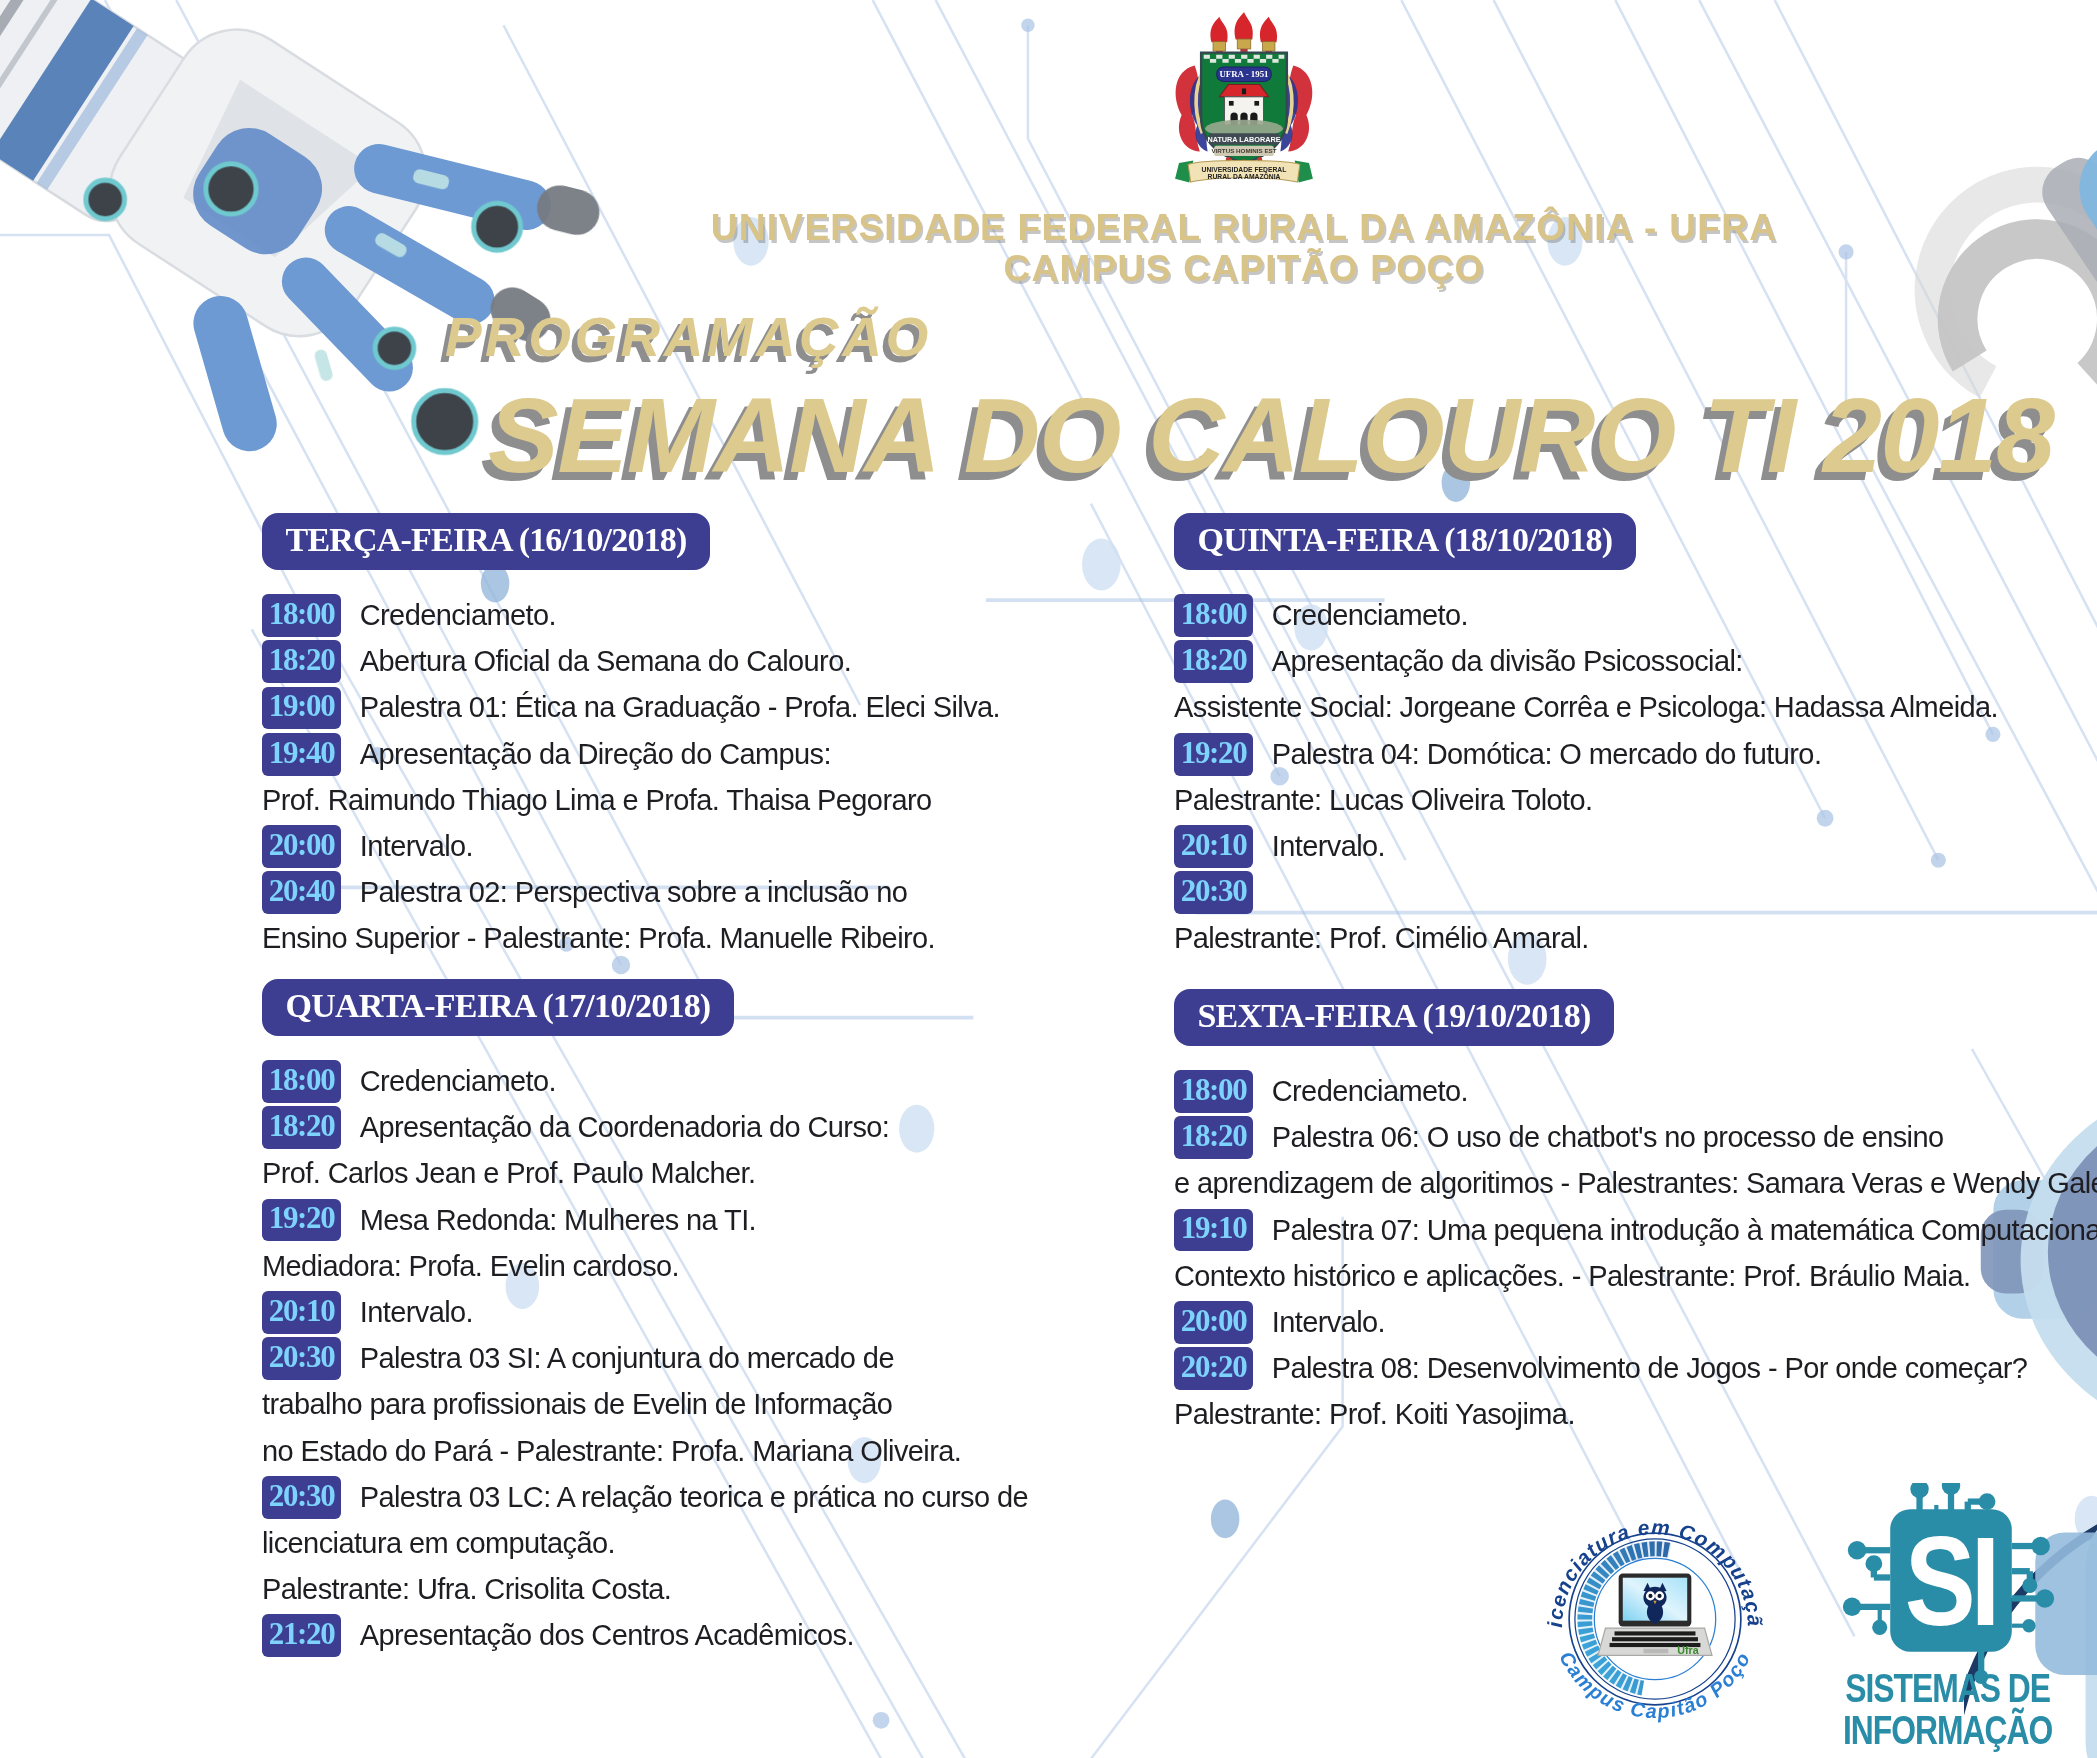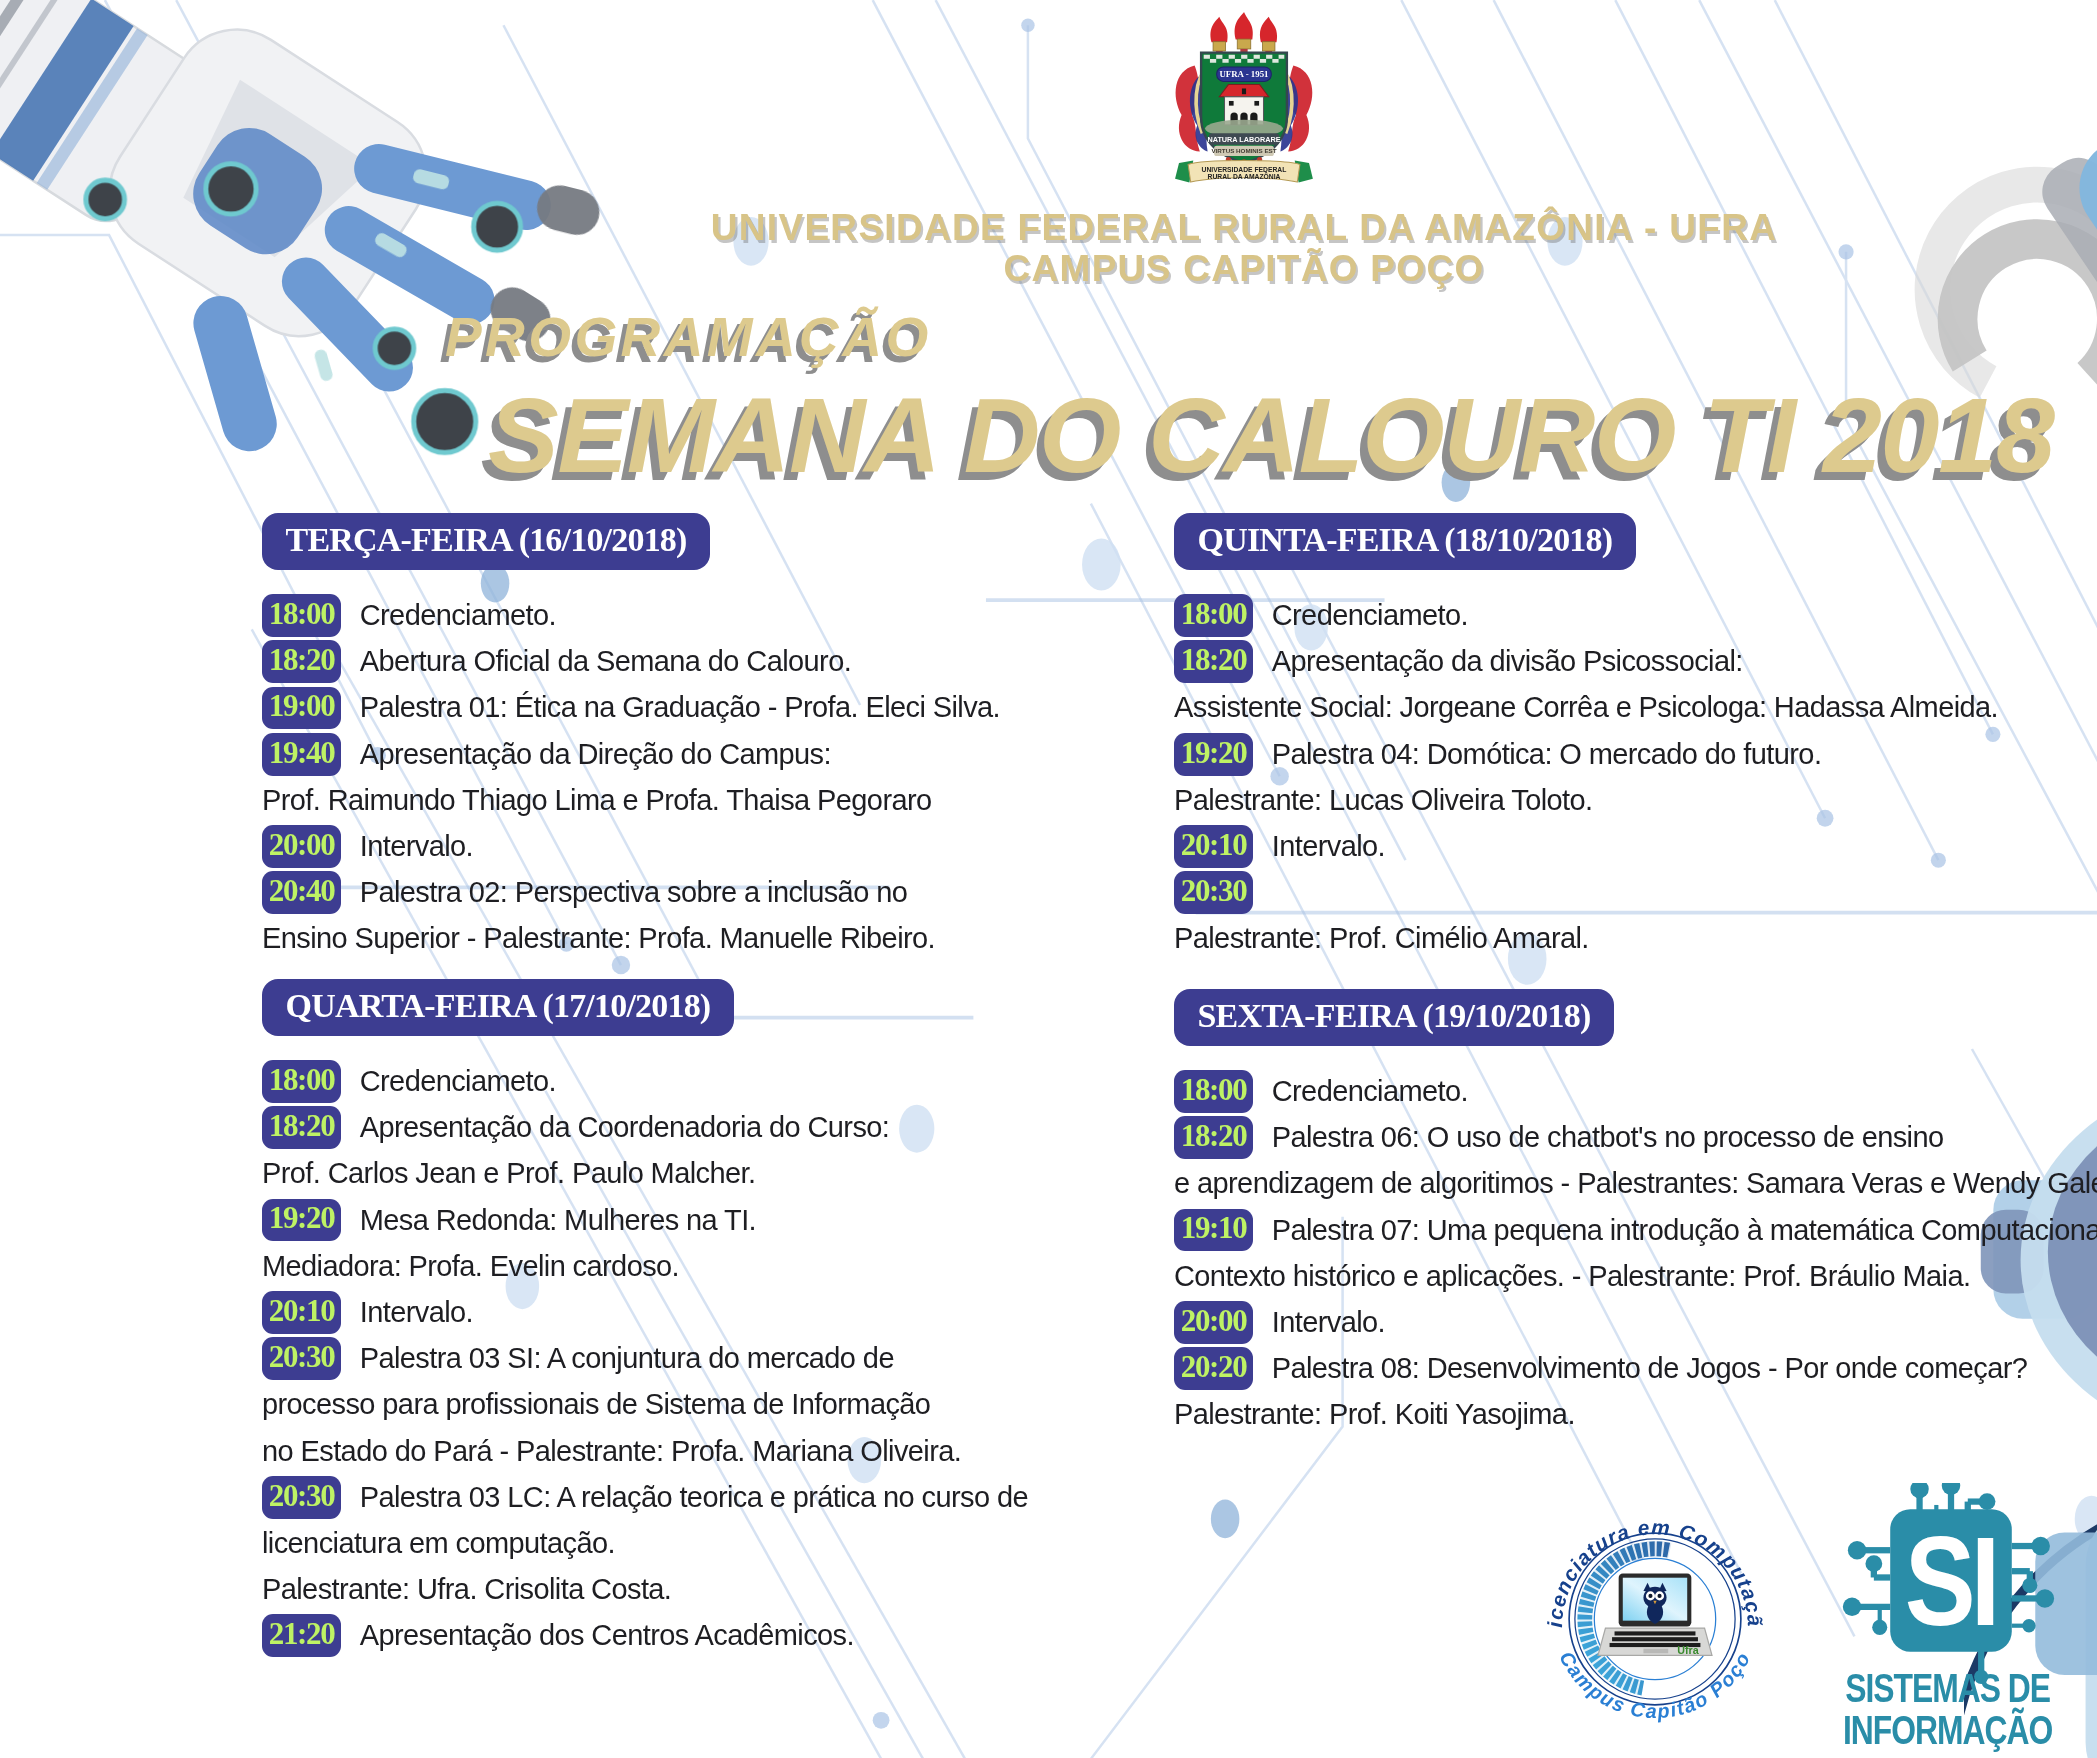--- a/index.html
+++ b/index.html
@@ -19,23 +19,23 @@
   
   .sched-col{position:absolute;top:505px;z-index:6;}
   .col-left{left:254px;width:965px;}
   .col-right{left:1166px;width:1217px;}
   .day-badge-wrap{margin:0 0 25px 0;}
   .day-badge{display:inline-block;background:#3d3d91;color:#fff;
     font-family:"Liberation Serif",serif;font-weight:bold;font-size:34px;letter-spacing:-0.8px;
     padding:7.6px 23.5px 11px;border-radius:16px;white-space:nowrap;}
   .sched-line{display:flex;align-items:center;height:42px;margin-bottom:4.2px;white-space:nowrap;}
   .time-badge{display:inline-flex;align-items:center;justify-content:center;
-    min-width:76px;box-sizing:border-box;background:#3d3d91;color:#bef264;
+    min-width:76px;box-sizing:border-box;background:#3d3d91;color:#7dd3fc;
     font-family:"Liberation Serif",serif;font-weight:bold;font-size:31px;letter-spacing:-1.3px;
-    padding:1.7px 6.7px 5px;border-radius:11px;margin-right:18.5px;flex:0 0 auto;}
+    padding:1.7px 6.7px 5px;border-radius:6px;margin-right:18.5px;flex:0 0 auto;}
   .sched-text{font-size:29px;letter-spacing:-0.6px;color:#1e1e22;}
   .day-section{margin:8px;}
   
   .svg-circuit{left:0;top:0;z-index:1;}
   .svg-hand{left:-29px;top:-29px;z-index:2;}
   .svg-arm{right:0;top:0;z-index:2;}
   .svg-robot{right:0;bottom:0;z-index:2;}
   .svg-crest{left:1163px;top:10.5px;z-index:5;}
   .svg-lc{left:1527px;top:1491px;z-index:6;}
   .svg-si{left:1842px;top:1483px;z-index:6;}
@@ -348,21 +348,21 @@
             <span class="time-badge">20:10</span>
             <span class="sched-text">Intervalo.</span>
           </div>
         </div>
         <div class="sched-item">
           <div class="sched-line">
             <span class="time-badge">20:30</span>
             <span class="sched-text">Palestra 03 SI: A conjuntura do mercado de</span>
           </div>
           <div class="sched-line cont">
-            <span class="sched-text">processo para profissionais de Sistema de Informação</span>
+            <span class="sched-text">trabalho para profissionais de Evelin de Informação</span>
           </div>
           <div class="sched-line cont">
             <span class="sched-text">no Estado do Pará - Palestrante: Profa. Mariana Oliveira.</span>
           </div>
         </div>
         <div class="sched-item">
           <div class="sched-line">
             <span class="time-badge">20:30</span>
             <span class="sched-text">Palestra 03 LC: A relação teorica e prática no curso de</span>
           </div>

